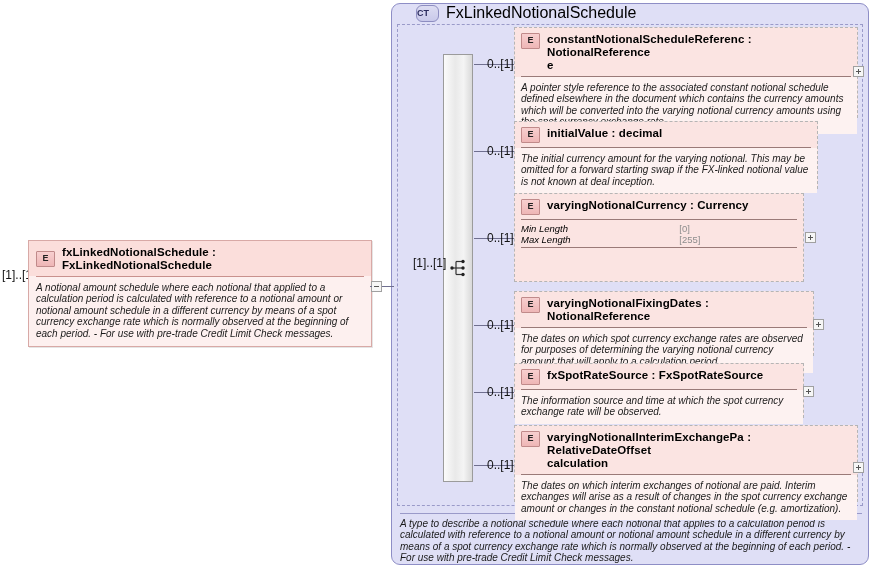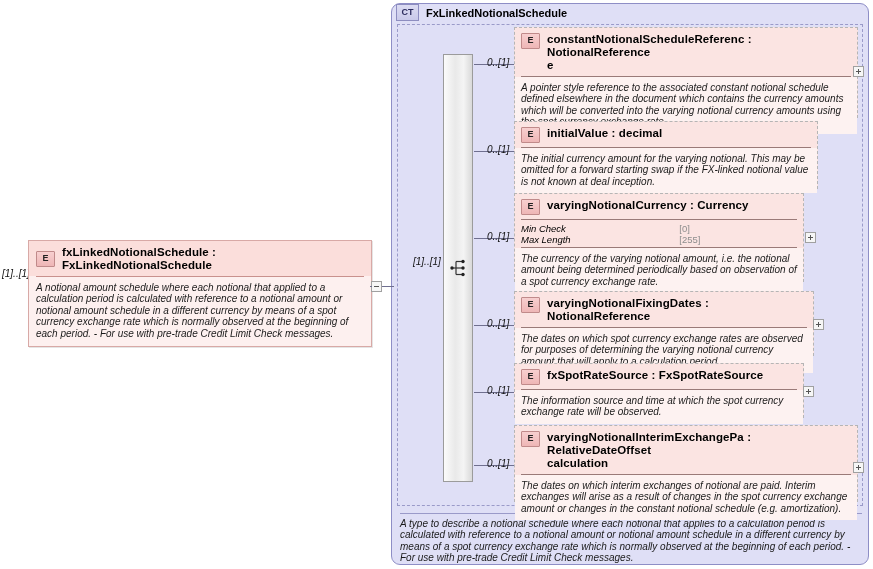--- a/index.html
+++ b/index.html
@@ -46,27 +46,27 @@
     text-align: center;
     line-height: 13px;
     flex: 0 0 auto;
     font-family: "Liberation Sans", sans-serif;
   }
   
   .ctbadge {
     width: 21px; height: 15px;
     border: 1px solid #8d8dc0;
     background: linear-gradient(#dcdcf2, #c9c9ea);
-    border-radius: 0;
+    border-radius: 6px;
     font-size: 9px;
     font-weight: bold;
     color: #2b2b5e;
-    text-align: center;
     line-height: 14px;
     flex: 0 0 auto;
+    margin-left: 20px;
   }
 
   
   #root-elem {
     left: 28px; top: 240px;
     width: 342px;
     background: #fdf0ef;
     border: 1px solid #d8a9a6;
     box-shadow: 1px 1px 0 rgba(0,0,0,.10);
   }
@@ -87,21 +87,21 @@
     width: 478px; height: 562px;
     background: #dfdff6;
     border: 1px solid #8e8ec6;
     border-radius: 9px;
     box-sizing: border-box;
   }
   #ct-head {
     left: 396px; top: 4px;
     display: flex; align-items: center; gap: 7px;
   }
-  #ct-head .ct-name { font-weight: bold; font-size: 11px; }
+  #ct-head .ct-name { font-weight: normal; font-size: 16px; }
 
   #ct-inner {
     left: 397px; top: 24px;
     width: 466px; height: 482px;
     border: 1px dashed #9a9ac9;
     box-sizing: border-box;
     background: transparent;
   }
 
   
@@ -123,22 +123,21 @@
   }
   #seq-icon {
     left: 450px; top: 258px;
     width: 20px; height: 20px;
   }
 
   
   .hline { background: #6f6f8f; height: 1px; }
 
   .card-label {
-    font-style: italic;
-    font-size: 10px;
+    font-size: 12px;
     color: #111;
     white-space: nowrap;
   }
 
   
   .child {
     position: absolute;
     left: 514px;
     width: 344px;
     border: 1px dashed #b5b5b5;
@@ -273,29 +272,26 @@
 </div>
 
 <div class="abs card-label" style="left:487px; top:231px;">0..[1]</div>
 <div class="child" style="top:193px; height:89px; width:290px;">
   <div class="hdr">
     <span class="ebadge">E</span>
     <span class="card-title">varyingNotionalCurrency : Currency</span>
   </div>
   <div class="sep"></div>
   <div class="facets">
-    <span>Min Check</span>
+    <span>Min Length</span>
     <span class="fv">[0]</span>
     <span>Max Length</span>
     <span class="fv">[255]</span>
   </div>
   <div class="sep"></div>
-  <div class="body">
-    <div class="doc">The currency of the varying notional amount, i.e. the notional amount being determined periodically based on observation of a spot currency exchange rate.</div>
-  </div>
 </div>
 <div class="ctrl plus abs" style="left:805px; top:232px;"></div>
 
 <div class="abs card-label" style="left:487px; top:318px;">0..[1]</div>
 <div class="child" style="top:291px; height:65px; width:300px;">
   <div class="hdr">
     <span class="ebadge">E</span>
     <span class="card-title">varyingNotionalFixingDates : NotionalReference</span>
   </div>
   <div class="sep"></div>

